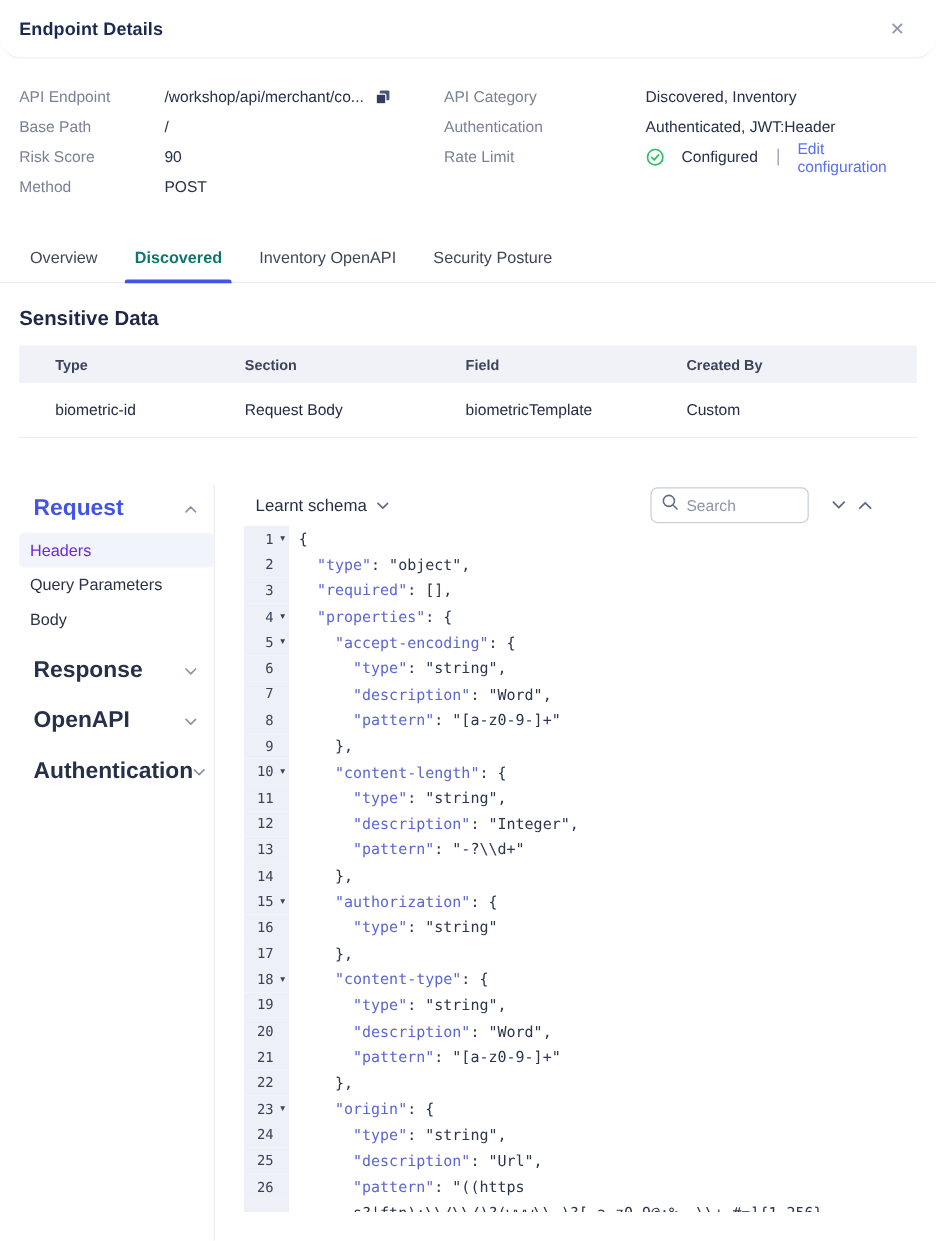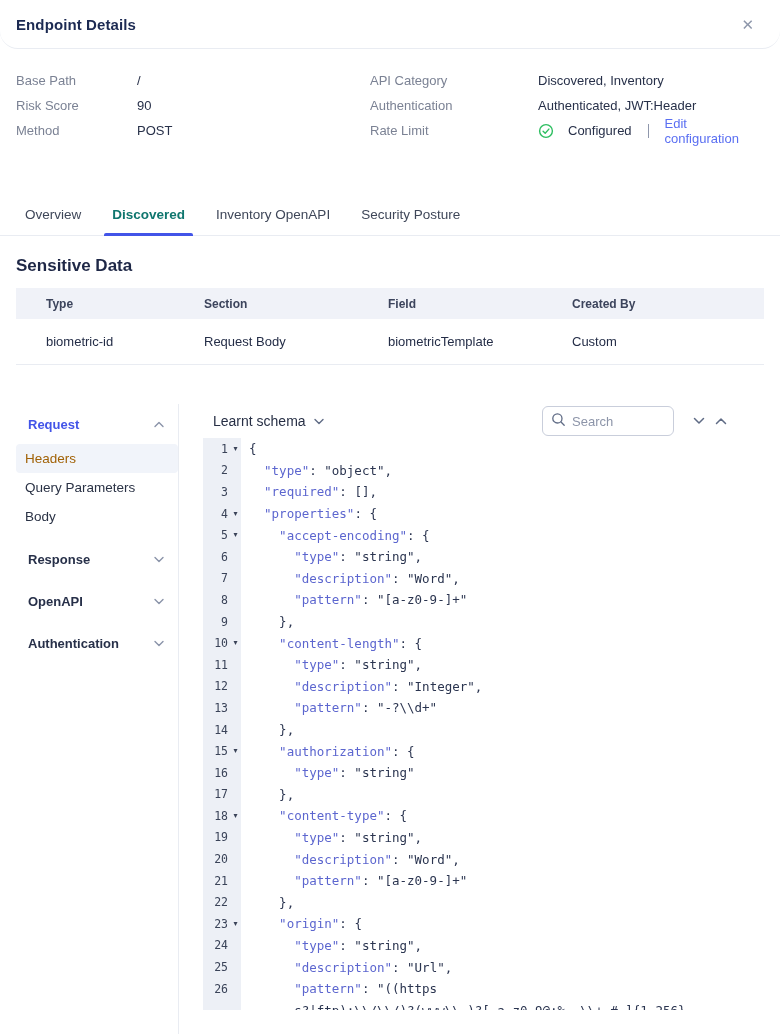--- a/index.html
+++ b/index.html
@@ -44,27 +44,27 @@
     border-bottom:1px solid #e9ecf2; }
   .c0 { width:188px; padding-left:30px; flex:none; }
   .c1 { width:184px; flex:none; }
   .c2 { width:184px; flex:none; }
   .c3 { flex:1; }
 
   
   .main { display:flex; margin-top:44px; height:630px; }
   .sidebar { width:179px; flex:none; border-right:1px solid #e9ecf2; padding-top:6px; }
   .grp-header { display:flex; align-items:center; justify-content:space-between; height:28px;
-    padding:0 14px 0 12px; margin-left:16px; font-size:13px; font-weight:bold; color:#273049; cursor:pointer; }
+    padding:0 14px 0 12px; margin-left:16px; font-size:19px; font-weight:bold; color:#273049; cursor:pointer; }
   .grp-header.active { color:#4254e8; }
   .grp-header + .grp-header, .grp-items + .grp-header { margin-top:14px; }
   .grp-items { margin-top:6px; }
   .s-item { height:29px; display:flex; align-items:center; margin-left:16px; padding-left:9px;
     font-size:13.5px; color:#2a3245; cursor:pointer; border-radius:4px; }
-  .s-item.selected { background:#f1f4fa; color:#a16207; }
+  .s-item.selected { background:#f1f4fa; color:#6d28d9; }
   .chev { display:inline-flex; }
 
   
   .code-panel { flex:1; min-width:0; padding-left:24px; display:flex; flex-direction:column; }
   .cp-header { height:34px; display:flex; align-items:center; padding-right:48px; }
   .src-select { display:flex; align-items:center; gap:8px; margin-left:10px; font-size:14px;
     color:#272f45; cursor:pointer; }
   .cp-spacer { flex:1; }
   .searchbox { width:132px; height:30px; border:1px solid #c9cedb; border-radius:6px;
     display:flex; align-items:center; padding:4px 8px; gap:6px; background:#fff; }
@@ -94,20 +94,32 @@
 <div class="page">
 
   <div class="modal-header">
     <span class="modal-title">Endpoint Details</span>
     <span class="close-btn">✕</span>
   </div>
 
   <div class="details">
     <div class="dcol-left" id="details-left">
         <div class="drow">
+          <span class="dlabel">API Endpoint</span>
+          <span class="dvalue">
+            <span>/workshop/api/merchant/co...</span>
+            <span class="copy-ic">
+              <svg width="14" height="14" viewBox="0 0 14 14">
+                <rect x="4.5" y="1.5" width="8" height="8" rx="1" fill="#4a5775"></rect>
+                <rect x="1.5" y="4.5" width="8" height="8" rx="1" fill="#323f60" stroke="#ffffff" stroke-width="1"></rect>
+              </svg>
+            </span>
+          </span>
+        </div>
+        <div class="drow">
           <span class="dlabel">Base Path</span>
           <span class="dvalue">
             <span>/</span>
           </span>
         </div>
         <div class="drow">
           <span class="dlabel">Risk Score</span>
           <span class="dvalue">
             <span>90</span>
           </span>

